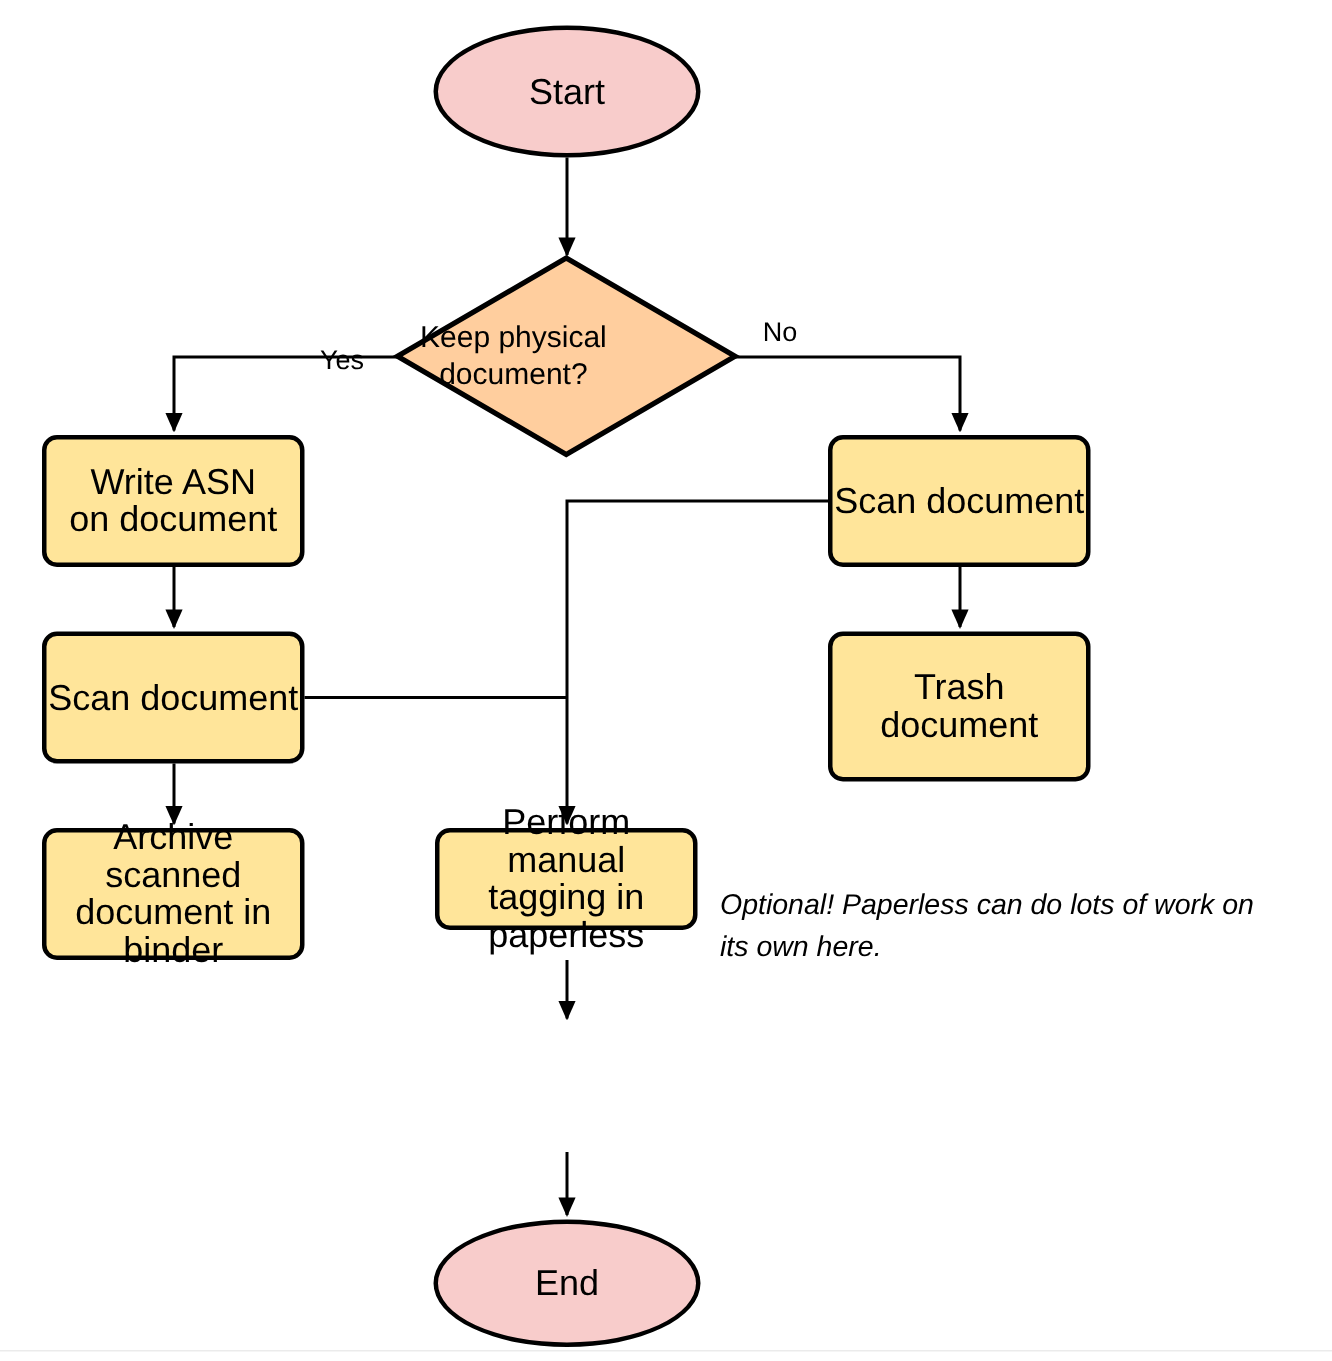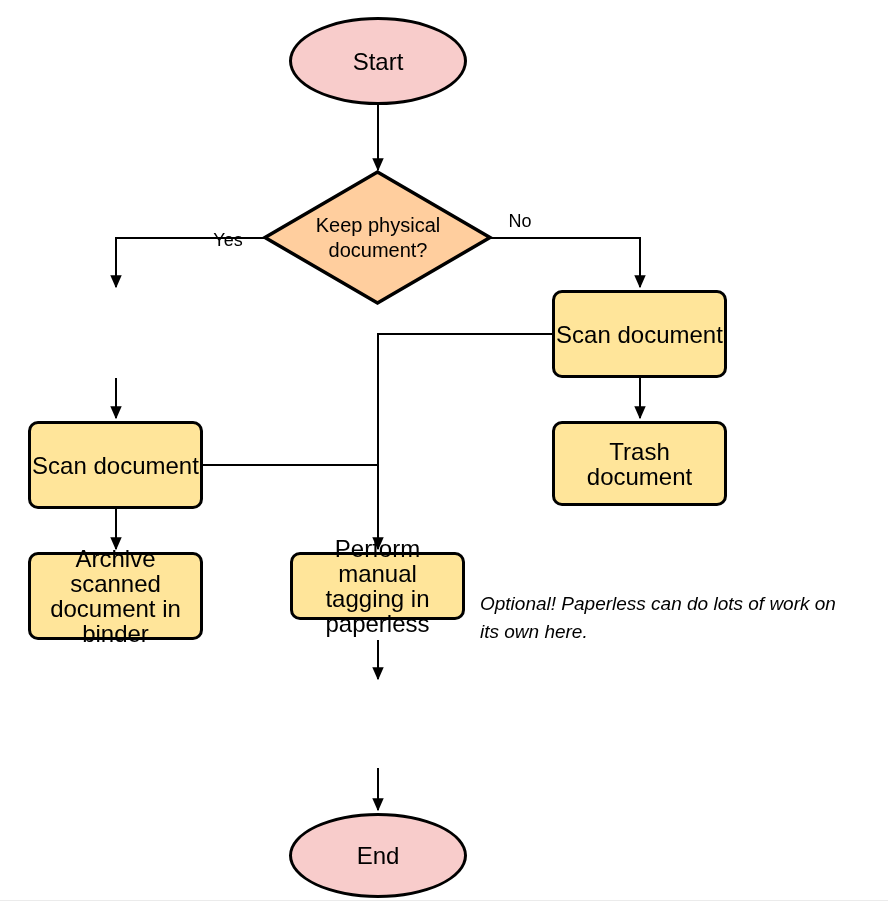--- a/index.html
+++ b/index.html
@@ -34,21 +34,21 @@
     border:3px solid var(--stroke);
     border-radius:10px;
   }
   .terminal{
     background:var(--terminal-fill);
     border:3px solid var(--stroke);
     border-radius:50%;
   }
   .decision-label{
     position:absolute;
-    display:flex;align-items:center;justify-content:center;
+    display:flex;align-items:center;justify-content:flex-start;
     text-align:center;font-size:20px;line-height:25px;color:#000;
     white-space:pre-line;
   }
   .edge-label{
     position:absolute;
     text-align:center;
     font-size:18px;line-height:18px;color:#000;
   }
   .note{
     position:absolute;
@@ -60,21 +60,21 @@
   .page-bottom-rule{
     position:absolute;left:0;top:900px;width:888px;height:1px;
     background:#ebebeb;
   }
   
   .n-start  {left:289px;top:17px; width:178px;height:88px;}
   .n-write  {left:28px; top:290px;width:175px;height:88px;}
   .n-scanl  {left:28px; top:421px;width:175px;height:88px;}
   .n-archive{left:28px; top:552px;width:175px;height:88px;}
   .n-scanr  {left:552px;top:290px;width:175px;height:88px;}
-  .n-trash  {left:552px;top:421px;width:175px;height:85px;}
+  .n-trash  {left:552px;top:421px;width:175px;height:100px;}
   .n-tag    {left:290px;top:552px;width:175px;height:68px;}
   .n-remove {left:290px;top:682px;width:175px;height:86px;}
   .n-end    {left:289px;top:813px;width:178px;height:85px;}
   .l-decision{left:280px;top:207px;width:196px;height:62px;}
   .l-yes {left:196px;top:211px;width:64px;margin-top:20px;}
   .l-no  {left:492px;top:212px;width:56px;}
   .l-note{left:480px;top:590px;width:412px;}
 </style>
 </head>
 <body>
@@ -107,20 +107,24 @@
   </div>
 
   <div class="decision-label l-decision">
     <span>Keep physical
 document?</span>
   </div>
 
   <div class="edge-label l-yes">Yes</div>
   <div class="edge-label l-no">No</div>
 
+  <div class="node process n-write">
+    <span>Write ASN
+on document</span>
+  </div>
 
   <div class="node process n-scanl">
     <span>Scan document</span>
   </div>
 
   <div class="node process n-archive">
     <span>Archive scanned
 document in
 binder</span>
   </div>

